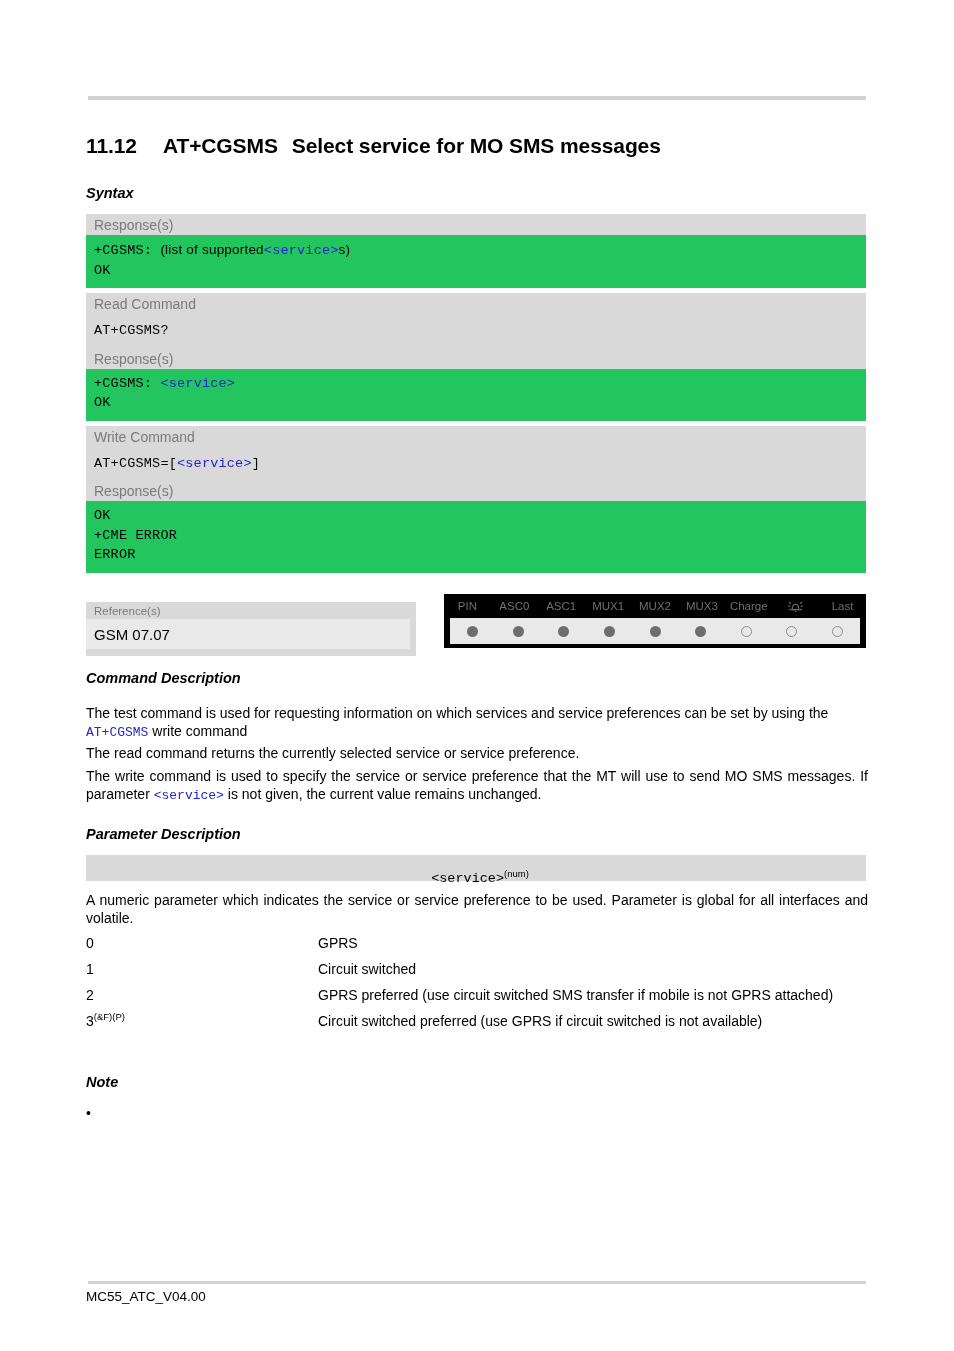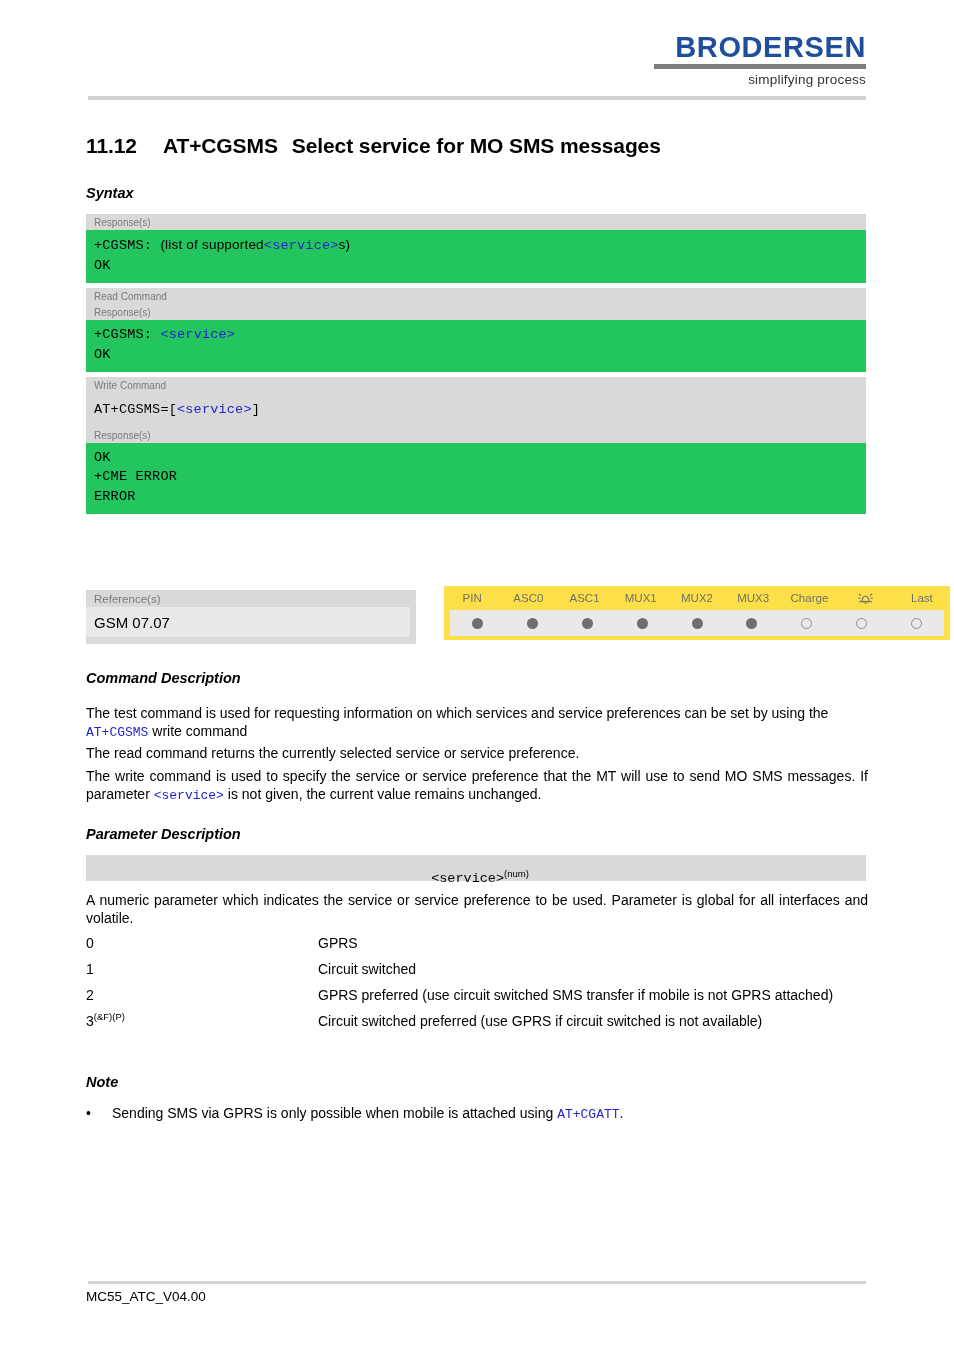--- a/index.html
+++ b/index.html
@@ -100,21 +100,21 @@
     top: 214px;
     width: 780px;
   }
   .row-cmd {
     background: #d9d9d9;
     padding: 6px 8px 7px 8px;
   }
   .row-label {
     background: #d9d9d9;
     padding: 3px 8px 2px 8px;
-    font-size: 10px;
+    font-size: 14px;
     color: #7a7a7a;
   }
   .row-resp {
     background: #22c55e;
     padding: 5px 8px 8px 8px;
   }
   .spacer-white {
     height: 5px;
     background: #ffffff;
   }
@@ -139,21 +139,21 @@
   .ref-area {
     position: absolute;
     left: 86px;
     top: 586px;
     width: 780px;
     height: 54px;
   }
   .ref-block {
     position: absolute;
     left: 0;
-    top: 4px;
+    top: 16px;
     width: 330px;
     height: 54px;
     background: #d9d9d9;
     box-sizing: border-box;
   }
   .ref-label {
     font-size: 11.5px;
     color: #7a7a7a;
     padding: 3px 0 2px 8px;
   }
@@ -166,24 +166,24 @@
     display: flex;
     align-items: center;
   }
   .ref-value {
     font-size: 15px;
     color: #000;
   }
   .attr-block {
     position: absolute;
     left: 358px;
-    top: 0;
-    width: 506px;
+    top: 8px;
+    width: 422px;
     height: 54px;
-    background: #fde047;
+    background: #000000;
     box-sizing: border-box;
   }
   .attr-head-row, .attr-dot-row {
     display: flex;
     width: 100%;
     box-sizing: border-box;
   }
   .attr-head-row {
     height: 24px;
     align-items: center;
@@ -330,25 +330,20 @@
   .footer-left { flex: 0 0 300px; }
   .footer-center { flex: 1 1 auto; text-align: center; }
   .footer-right { flex: 0 0 200px; text-align: right; }
 </style>
 </head>
 <body>
 
 <div class="page">
 
   <div class="header">
-    <div class="logo-block">
-      <div class="logo-word">BRODERSEN</div>
-      <div class="logo-rule"></div>
-      <div class="logo-tag">simplifying process</div>
-    </div>
     <div class="header-rule"></div>
   </div>
 
   <div class="chapter-title">
     <span class="num">11.12</span><span class="cmd">AT+CGSMS</span><span>Select service for MO SMS messages</span>
   </div>
 
   <div class="h-sub" id="syntax-heading">Syntax</div>
 
   <div class="syntax-box">
@@ -358,20 +353,23 @@
       <div class="mono">
         <span>+CGSMS:</span>
         <span class="plain-in-mono">(list of supported</span><span class="param-ref">&lt;service&gt;</span><span class="plain-in-mono">s)</span>
       </div>
       <div class="mono">OK</div>
     </div>
 
     <div class="spacer-white"></div>
 
     <div class="row-label">Read Command</div>
+    <div class="row-cmd">
+      <span class="mono">AT+CGSMS?</span>
+    </div>
     <div class="row-label">Response(s)</div>
     <div class="row-resp">
       <div class="mono">
         <span>+CGSMS:</span>
         <span class="param-ref">&lt;service&gt;</span>
       </div>
       <div class="mono">OK</div>
     </div>
 
     <div class="spacer-white"></div>
@@ -487,21 +485,20 @@
         <td class="val-desc">Circuit switched preferred (use GPRS if circuit switched is not available)</td>
       </tr>
     </tbody>
   </table>
 
   <div class="h-sub" id="note-heading">Note</div>
 
   <div class="note-list">
     <div class="note-item">
       <div class="note-bullet">•</div>
-      <div class="note-text"><span>Sending SMS via GPRS is only possible when mobile is attached using </span><span class="inline-mono">AT+CGATT</span><span>.</span></div>
     </div>
   </div>
 
   <div class="footer-rule"></div>
   <div class="footer">
     <div class="footer-row">
       <div class="footer-left">MC55_ATC_V04.00</div>
       <div class="footer-center">Page 290 of 475</div>
       <div class="footer-right">3/17/06</div>
     </div>

